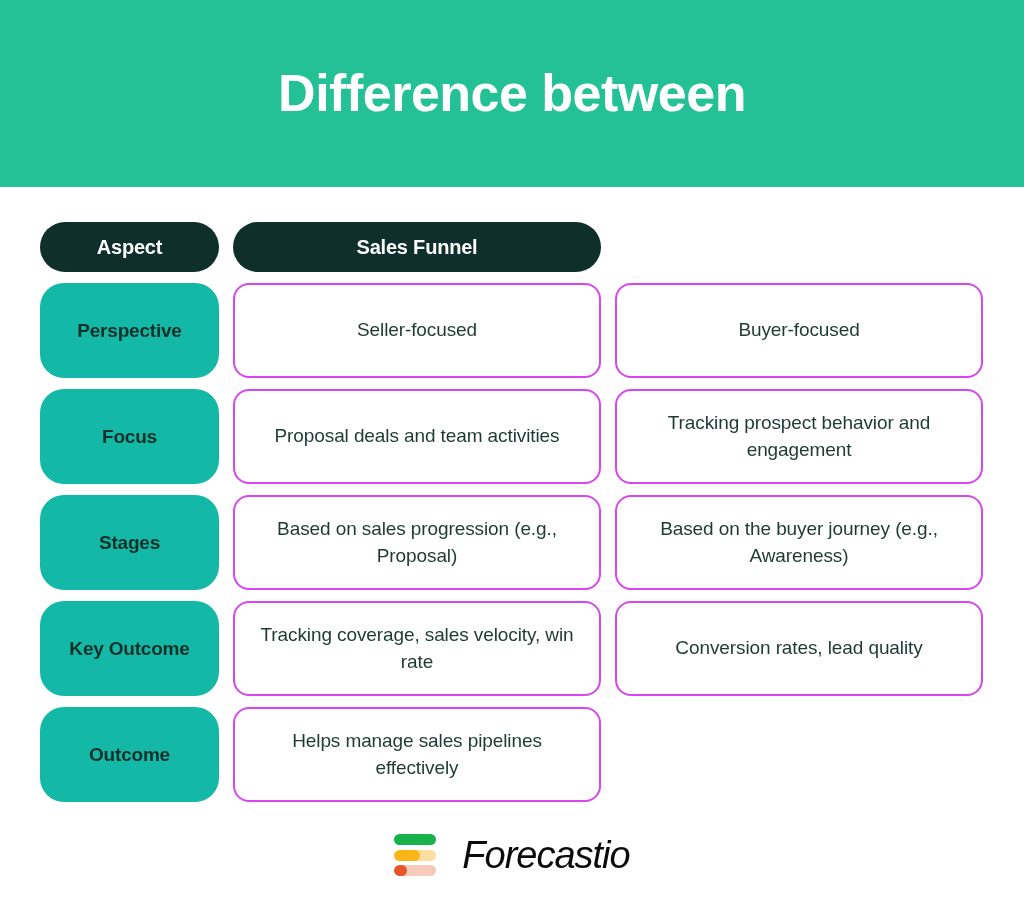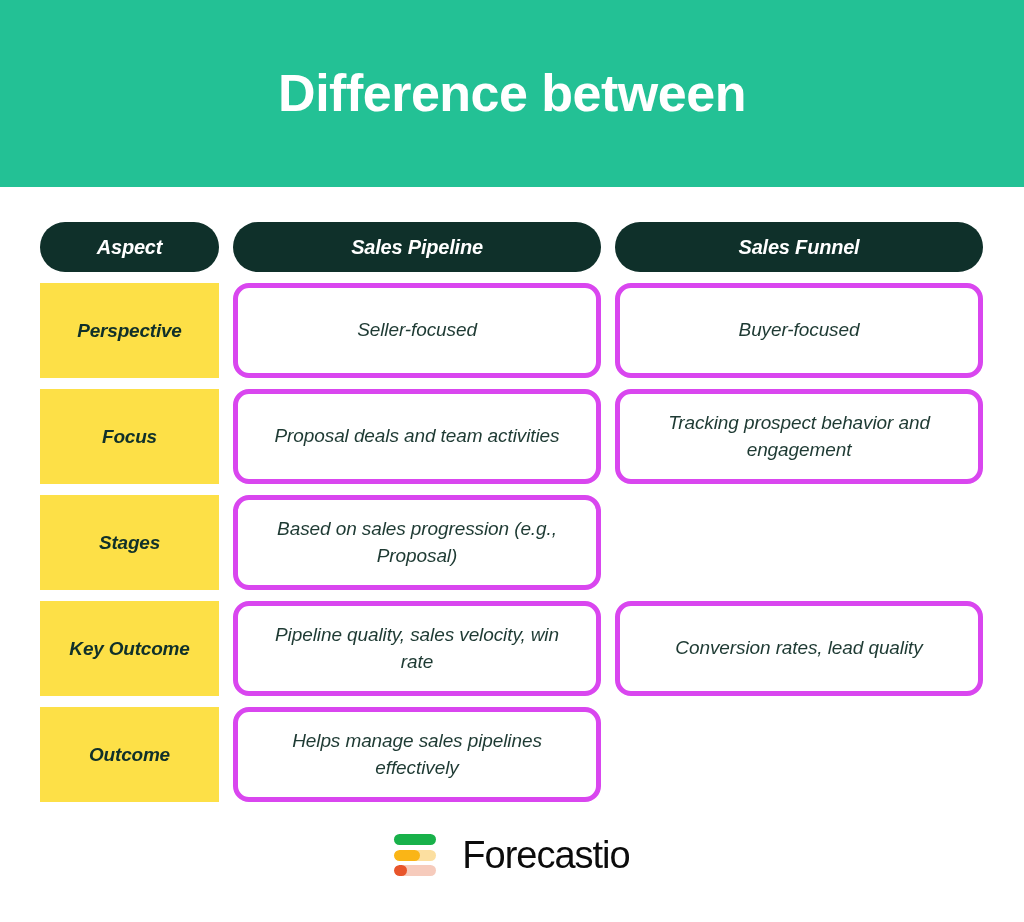--- a/index.html
+++ b/index.html
@@ -49,21 +49,20 @@
     position: absolute;
     left: 40px;
     top: 222px;
     width: 944px;
   }
 
   .row {
     display: flex;
     gap: 14px;
     margin-bottom: 11px;
-    font-style: italic;
   }
 
   .row:last-child { margin-bottom: 0; }
 
   .col-aspect { width: 179px; flex: 0 0 179px; }
   .col-wide   { width: 368px; flex: 0 0 368px; }
 
   
   .head-cell {
     height: 50px;
@@ -77,38 +76,38 @@
     font-weight: 700;
     letter-spacing: -0.2px;
     text-align: center;
   }
 
   .head-row { margin-bottom: 11px; }
 
   
   .aspect-cell {
     height: 95px;
-    background: #fde047;
-    border-radius: 0;
+    background: #14b8a6;
+    border-radius: 24px;
     display: flex;
     align-items: center;
     justify-content: center;
     color: #10302A;
     font-size: 19px;
     font-weight: 700;
     letter-spacing: -0.2px;
     text-align: center;
     padding: 16px 10px;
   }
 
   
   .data-cell {
     height: 95px;
     background: #ffffff;
-    border: 5px solid #d946ef;
+    border: 2px solid #d946ef;
     border-radius: 16px;
     display: flex;
     align-items: center;
     justify-content: center;
     color: #1E3A33;
     font-size: 19px;
     font-weight: 400;
     line-height: 1.42;
     letter-spacing: -0.1px;
     text-align: center;
@@ -118,20 +117,21 @@
   
   .footer {
     position: absolute;
     left: 0;
     top: 832px;
     width: 1024px;
     display: flex;
     align-items: center;
     justify-content: center;
     gap: 26px;
+    font-style: italic;
   }
 
   .logo-mark {
     display: flex;
     flex-direction: column;
     justify-content: space-between;
     width: 42px;
     height: 46px;
     padding: 2px 0;
   }
@@ -172,44 +172,44 @@
 <div class="page">
 
   <div class="banner">
     <div class="banner-line">Difference between</div>
   </div>
 
   <div class="table">
 
     <div class="row head-row">
       <div class="head-cell col-aspect">Aspect</div>
-      <div class="head-cell col-wide">Sales Pipeline</div>
       <div class="head-cell col-wide">Sales Funnel</div>
     </div>
 
     <div class="row">
       <div class="aspect-cell col-aspect">Perspective</div>
       <div class="data-cell col-wide">Seller-focused</div>
       <div class="data-cell col-wide">Buyer-focused</div>
     </div>
 
     <div class="row">
       <div class="aspect-cell col-aspect">Focus</div>
       <div class="data-cell col-wide">Proposal deals and team activities</div>
       <div class="data-cell col-wide">Tracking prospect behavior and engagement</div>
     </div>
 
     <div class="row">
       <div class="aspect-cell col-aspect">Stages</div>
       <div class="data-cell col-wide">Based on sales progression (e.g., Proposal)</div>
+      <div class="data-cell col-wide">Based on the buyer journey (e.g., Awareness)</div>
     </div>
 
     <div class="row">
       <div class="aspect-cell col-aspect">Key Outcome</div>
-      <div class="data-cell col-wide">Pipeline quality, sales velocity, win rate</div>
+      <div class="data-cell col-wide">Tracking coverage, sales velocity, win rate</div>
       <div class="data-cell col-wide">Conversion rates, lead quality</div>
     </div>
 
     <div class="row">
       <div class="aspect-cell col-aspect">Outcome</div>
       <div class="data-cell col-wide">Helps manage sales pipelines effectively</div>
     </div>
 
   </div>
 

